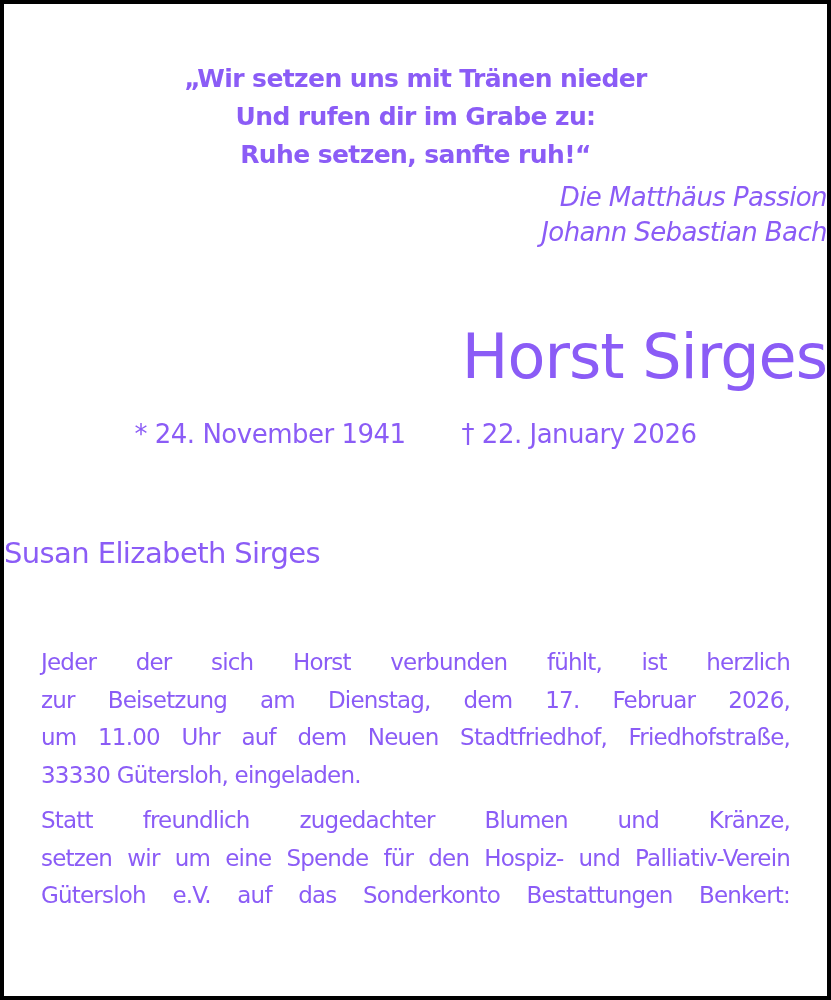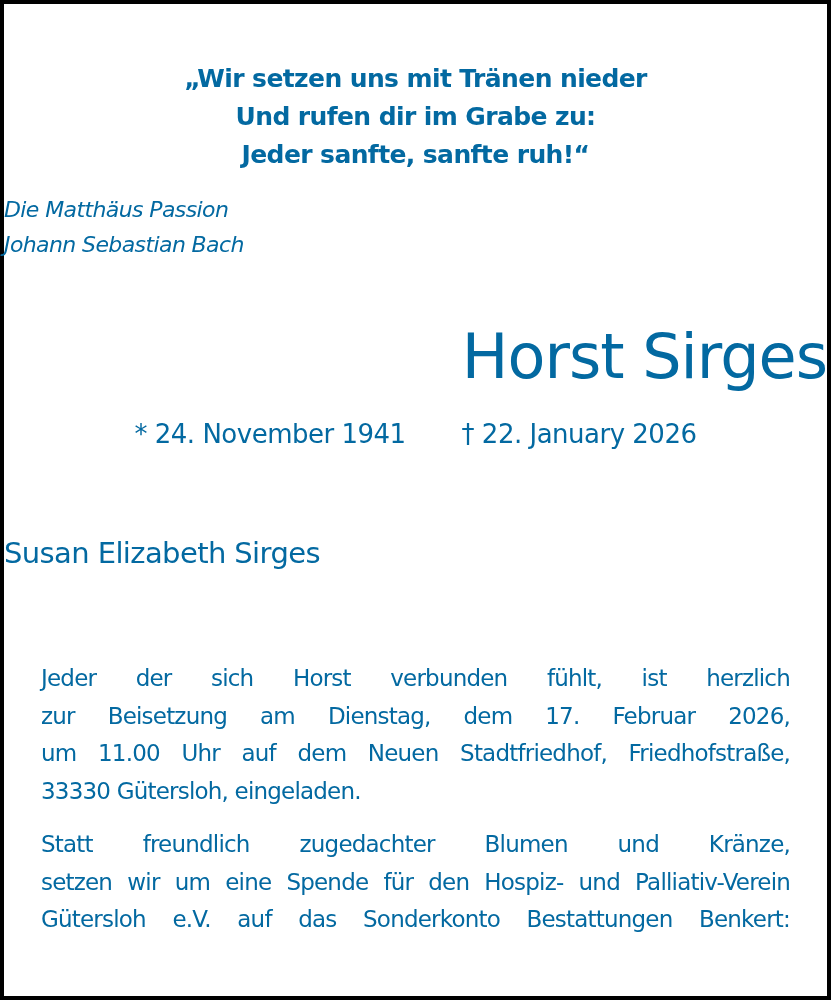--- a/index.html
+++ b/index.html
@@ -4,38 +4,38 @@
   <style>
     html, body { margin: 0; padding: 0; background: #ffffff; }
     body { width: 831px; height: 1000px; overflow: hidden; }
     .card {
       position: absolute; left: 0; top: 0;
       width: 831px; height: 1000px;
       box-sizing: border-box;
       border: 4px solid #000000;
       background: #ffffff;
       font-family: "DejaVu Sans", sans-serif;
-      color: #0369a1;
+      color: #8b5cf6;
     }
     .quote {
       position: absolute; left: 0; right: 0; top: 56px;
       text-align: center;
       font-family: "DejaVu Sans", sans-serif;
       font-weight: bold;
       font-size: 25px;
       line-height: 38px;
       letter-spacing: -0.6px;
     }
     .quote div { white-space: nowrap; }
     .source {
-      position: absolute; left: 0; right: 0; top: 188px;
-      text-align: left;
+      position: absolute; left: 0; right: 0; top: 176px;
+      text-align: right;
       font-family: "DejaVu Sans", sans-serif;
       font-style: italic;
-      font-size: 22px;
+      font-size: 26px;
       line-height: 35px;
       letter-spacing: -0.6px;
     }
     .name {
       position: absolute; left: 0; right: 0; top: 313px;
       text-align: right;
       font-family: "DejaVu Sans", sans-serif;
       font-size: 62px;
       line-height: 80px;
       letter-spacing: -1px;
@@ -59,33 +59,33 @@
       letter-spacing: -0.6px;
     }
     .body-text {
       position: absolute; left: 37px; right: 37px; top: 640px;
       font-family: "DejaVu Sans", sans-serif;
       font-size: 23px;
       line-height: 37.5px;
       letter-spacing: -0.8px;
       text-align: justify;
     }
-    .body-text p { margin: 16px 0 8px 0; text-align: justify; text-align-last: left; }
+    .body-text p { margin: 0 0 8px 0; text-align: justify; text-align-last: left; }
     .body-text p .line { display: block; text-align: justify; text-align-last: justify; white-space: nowrap; }
     .body-text p .line.last { text-align-last: left; }
   </style>
 </head>
 <body>
 
 <div class="card">
 
   <div class="quote">
     <div>„Wir setzen uns mit Tränen nieder</div>
     <div>Und rufen dir im Grabe zu:</div>
-    <div>Jeder sanfte, sanfte ruh!“</div>
+    <div>Ruhe setzen, sanfte ruh!“</div>
   </div>
 
   <div class="source">
     <div>Die Matthäus Passion</div>
     <div>Johann Sebastian Bach</div>
   </div>
 
   <div class="name">Horst Sirges</div>
 
   <div class="dates">

